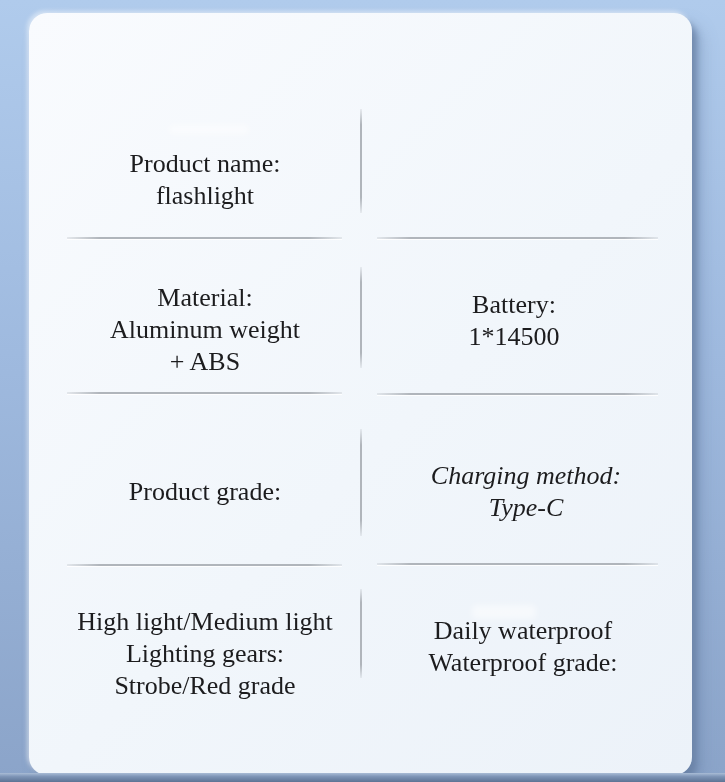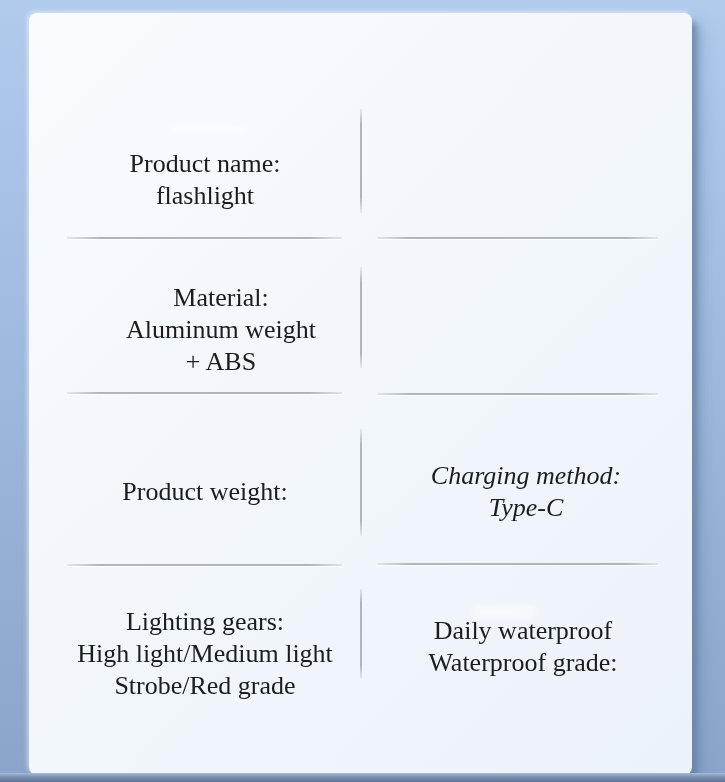--- a/index.html
+++ b/index.html
@@ -17,21 +17,21 @@
       #9fbadf 45%,
       var(--color-background-bottom, #8ba4c9) 100%);
   }
 
   .spec-card {
     position: absolute;
     left: 29px;
     top: 13px;
     width: 663px;
     height: 762px;
-    border-radius: 8px;
+    border-radius: 18px;
     background: linear-gradient(135deg, #f9fbfe 0%, var(--color-card-background, #f1f6fb) 55%, #ecf2f9 100%);
     box-shadow: 6px 7px 6px -1px rgba(101, 126, 162, 0.75),
                 10px 12px 16px rgba(101, 126, 162, 0.35),
                 -2px -2px 4px rgba(255, 255, 255, 0.5);
   }
 
   .cell {
     position: absolute;
     transform: translate(-50%, -50%);
     text-align: center;
@@ -84,43 +84,47 @@
 <div class="spec-card">
 
   <div class="cell" style="left:176px; top:167px;">
     <div>Product name:</div>
     <div>flashlight</div>
   </div>
   <div class="v-divider" style="left:331px; top:96px; height:104px;"></div>
   <div class="h-divider" style="left:38px; top:224px; width:275px;"></div>
   <div class="h-divider" style="left:348px; top:224px; width:281px;"></div>
 
-  <div class="cell" style="left:192px; top:317px;">
+  <div class="cell" style="left:176px; top:317px;">
     <div>Material:</div>
     <div>Aluminum weight</div>
     <div>+ ABS</div>
+  </div>
+  <div class="cell" style="left:485px; top:308px;">
+    <div>Battery:</div>
+    <div>1*14500</div>
   </div>
   <div class="v-divider" style="left:331px; top:254px; height:101px;"></div>
   <div class="h-divider" style="left:38px; top:379px; width:275px;"></div>
   <div class="h-divider" style="left:348px; top:380px; width:281px;"></div>
 
   <div class="cell" style="left:176px; top:479px;">
-    <div>Product weight:</div>
+    <div>Product grade:</div>
   </div>
   <div class="cell" style="left:497px; top:479px;font-style:italic;">
     <div>Charging method:</div>
     <div>Type-C</div>
   </div>
   <div class="v-divider" style="left:331px; top:416px; height:107px;"></div>
   <div class="h-divider" style="left:38px; top:551px; width:275px;"></div>
   <div class="h-divider" style="left:348px; top:550px; width:281px;"></div>
 
   <div class="cell" style="left:176px; top:641px;">
+    <div>High light/Medium light</div>
     <div>Lighting gears:</div>
-    <div>High light/Medium light</div>
     <div>Strobe/Red grade</div>
   </div>
   <div class="cell" style="left:494px; top:634px;">
     <div>Daily waterproof</div>
     <div>Waterproof grade:</div>
   </div>
   <div class="v-divider" style="left:331px; top:576px; height:89px;"></div>
 
   <div class="smudge" style="left:443px; top:592px; width:64px; height:14px;"></div>
   <div class="smudge" style="left:140px; top:112px; width:80px; height:9px;"></div>

